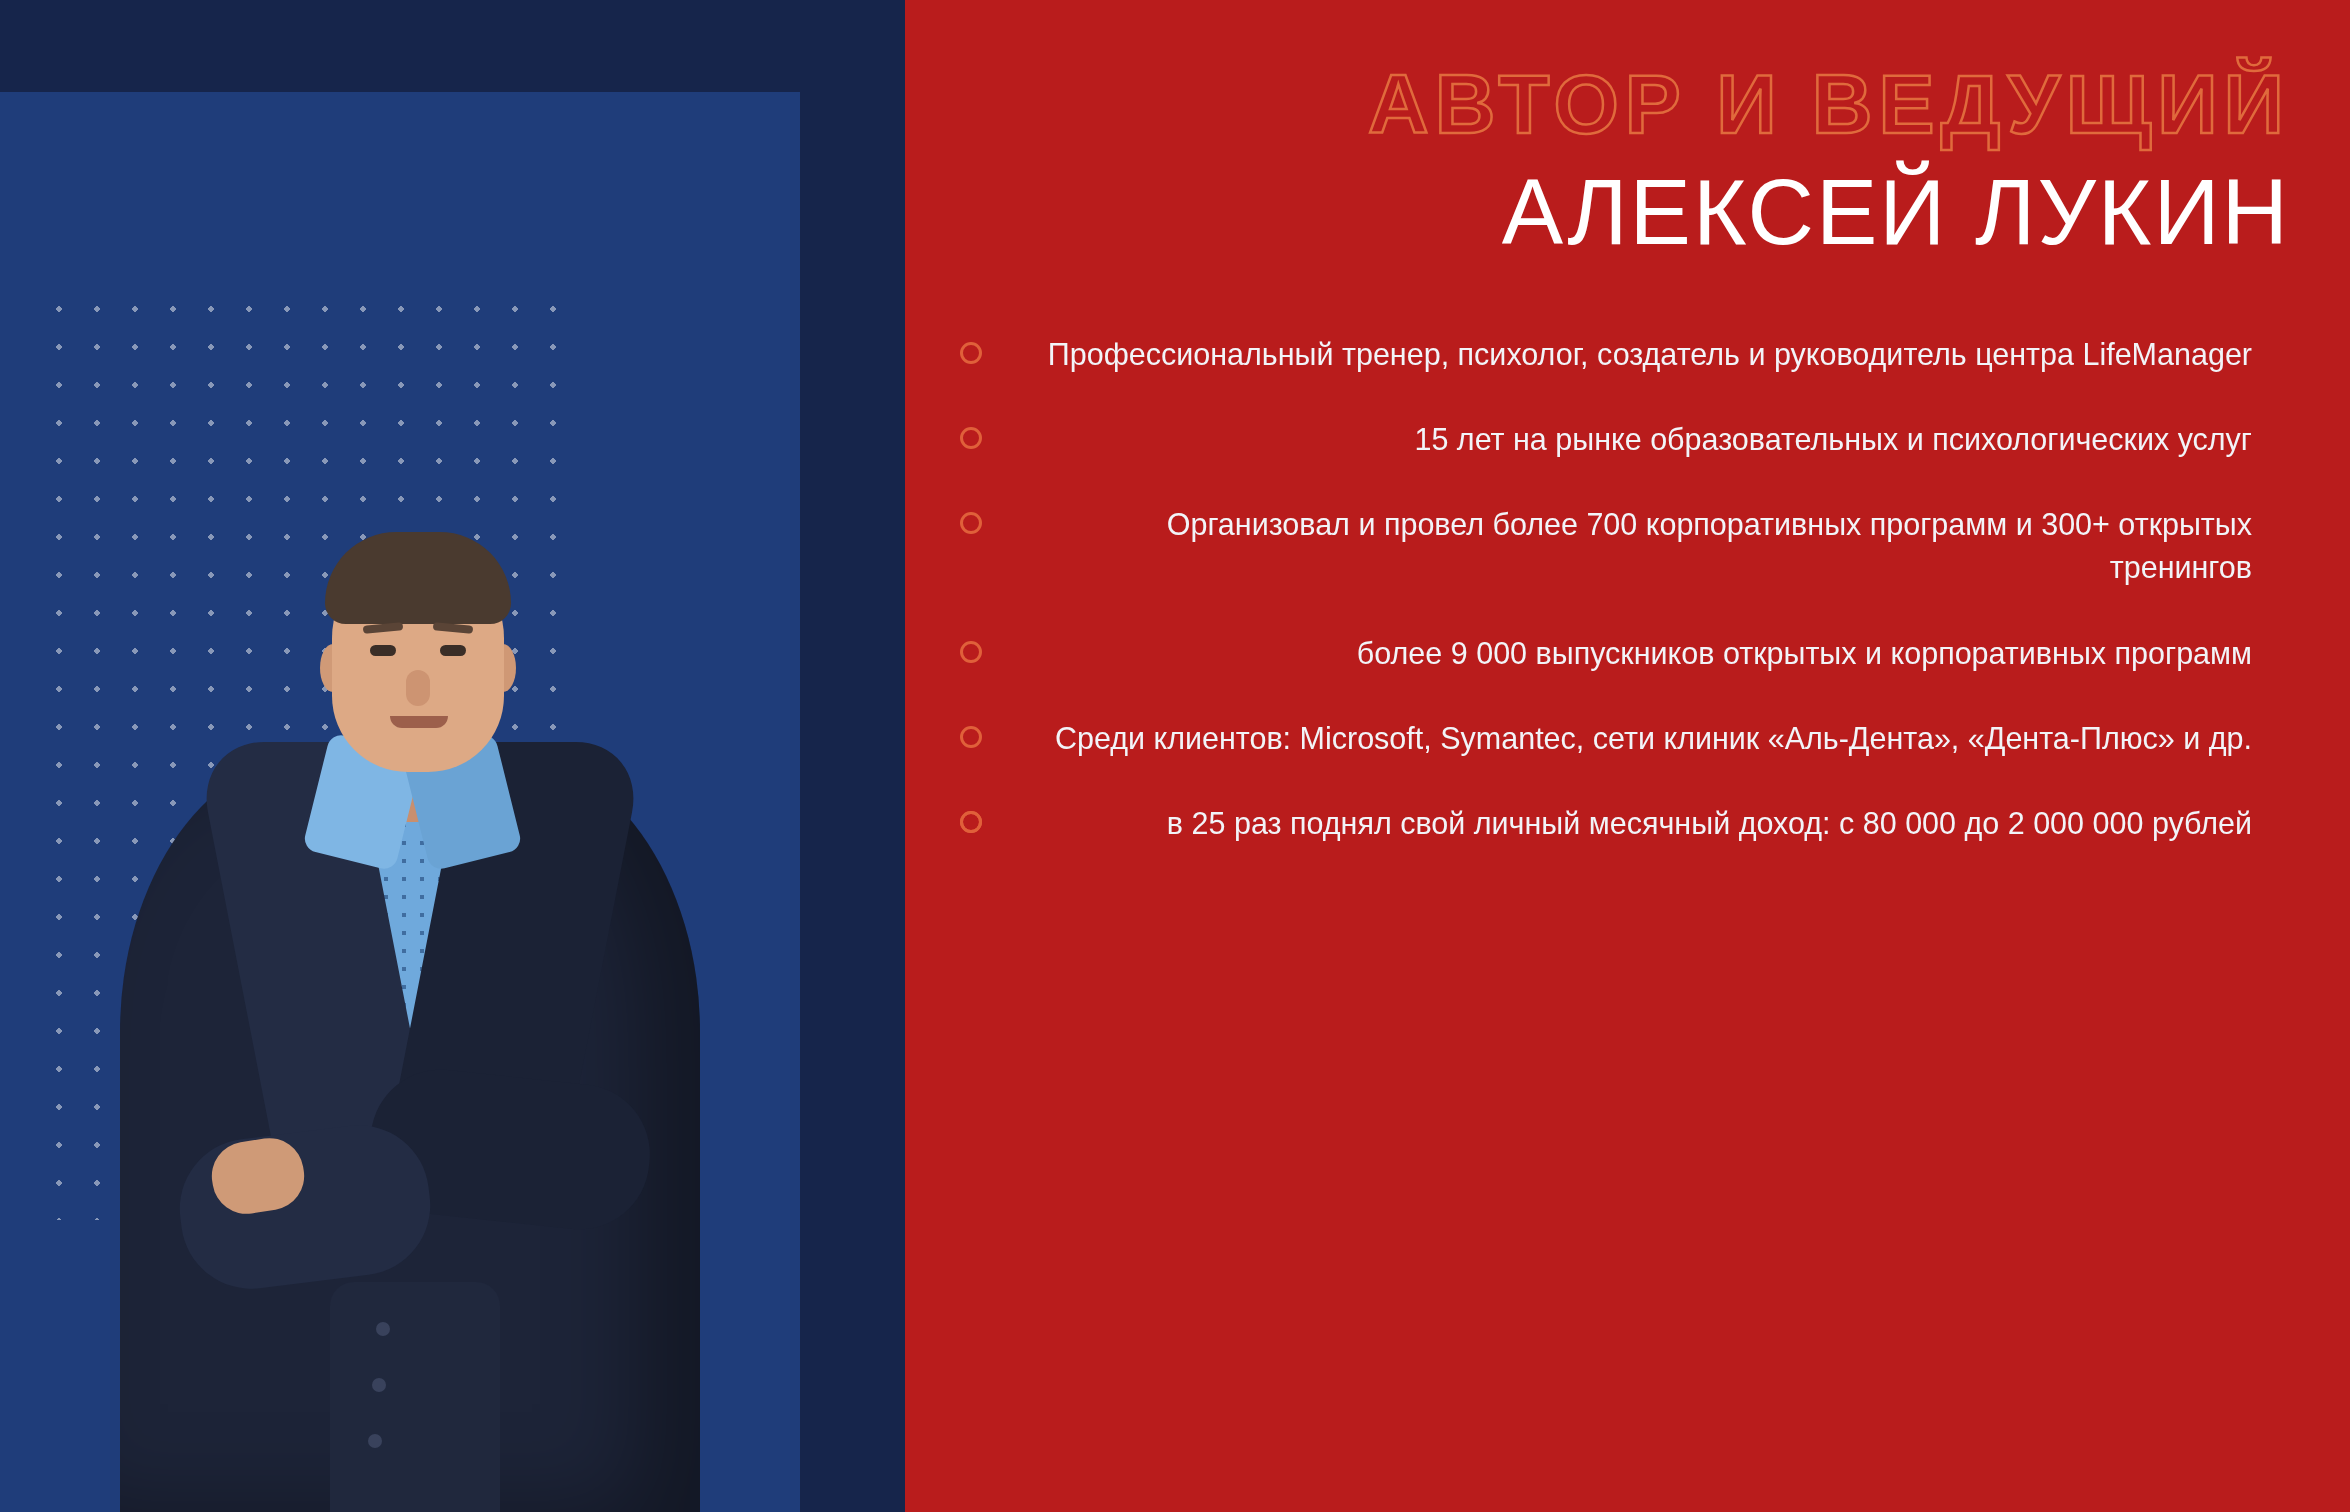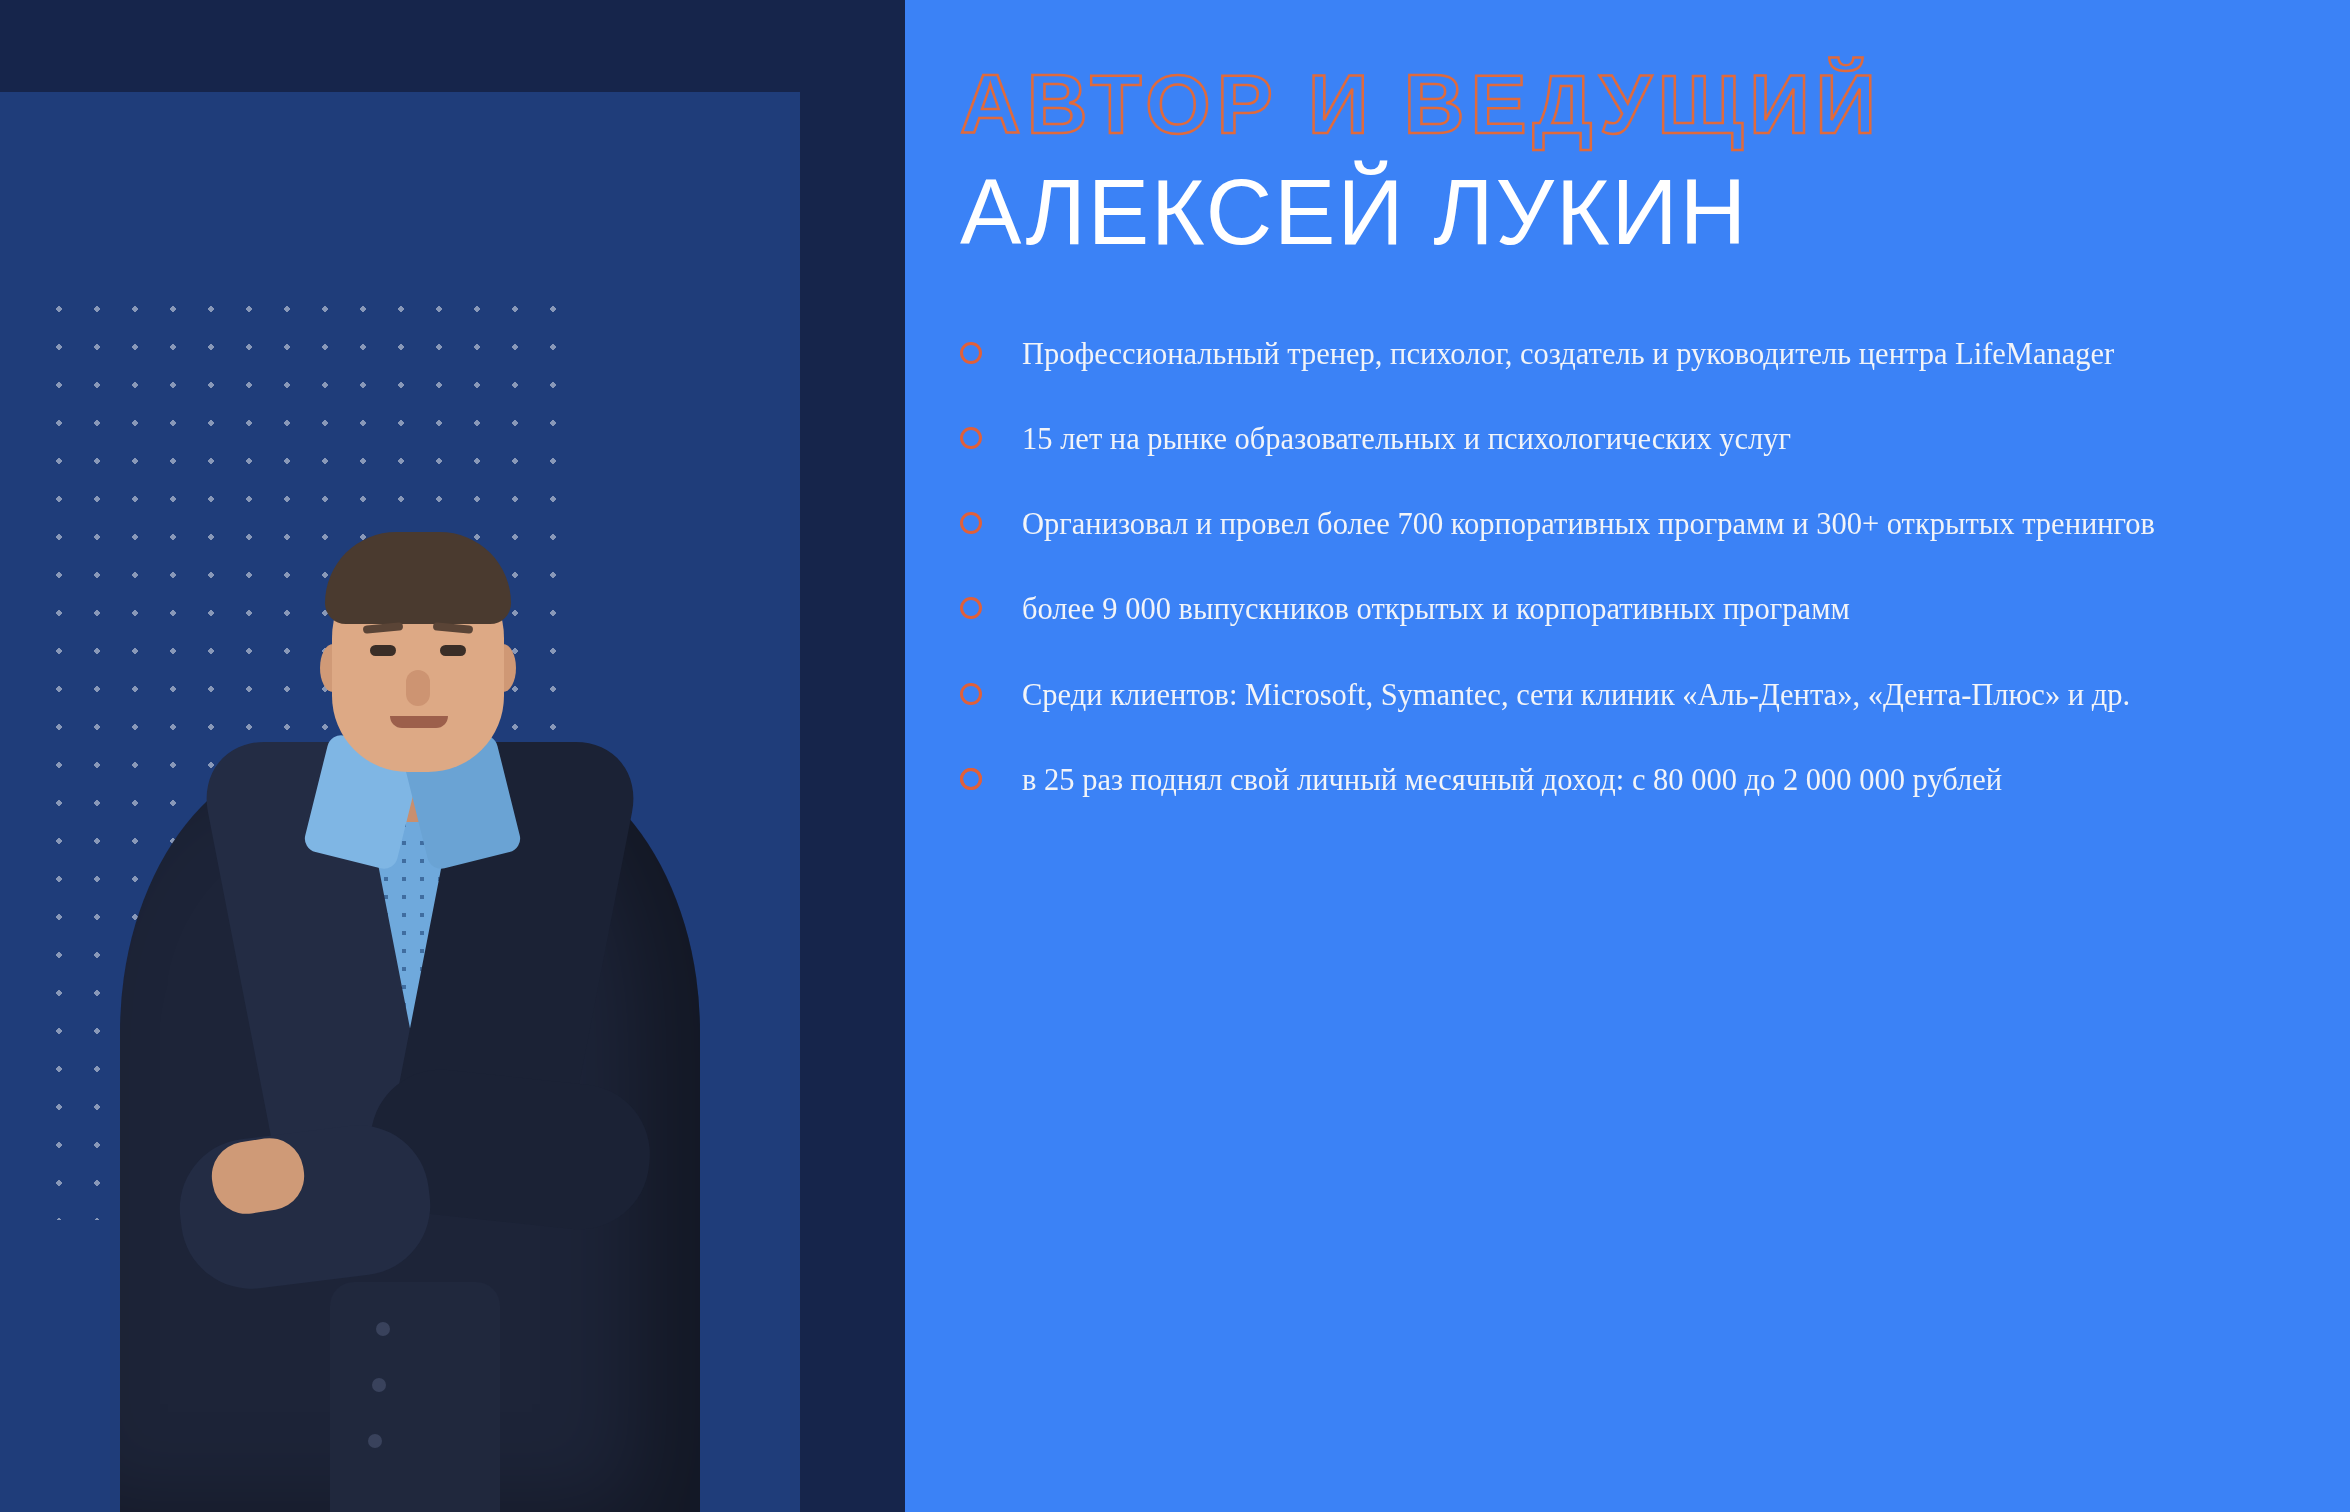--- a/index.html
+++ b/index.html
@@ -11,22 +11,23 @@
     width: 2350px;
     height: 1512px;
     overflow: hidden;
     font-family: "Liberation Sans", sans-serif;
     color: #ffffff;
   }
   .slide {
     position: relative;
     width: 2350px;
     height: 1512px;
-    background: #3b82f6;
+    background: #b91c1c;
     overflow: hidden;
+    text-align: right;
   }
 
   
   .photo-panel {
     position: absolute;
     left: 0;
     top: 0;
     width: 905px;
     height: 1512px;
     overflow: hidden;
@@ -321,21 +322,20 @@
     font-size: 92px;
     font-weight: normal;
     letter-spacing: 2px;
     line-height: 1.05;
     color: #ffffff;
   }
   .bullet-list {
     margin: 72px 0 0 0;
     padding: 0;
     list-style: none;
-    font-family: Liberation Serif, serif;
   }
   .bullet-item {
     position: relative;
     padding-left: 62px;
     margin-bottom: 42px;
     font-size: 30.5px;
     line-height: 1.42;
     color: #f2f4f8;
     max-width: 1230px;
   }

